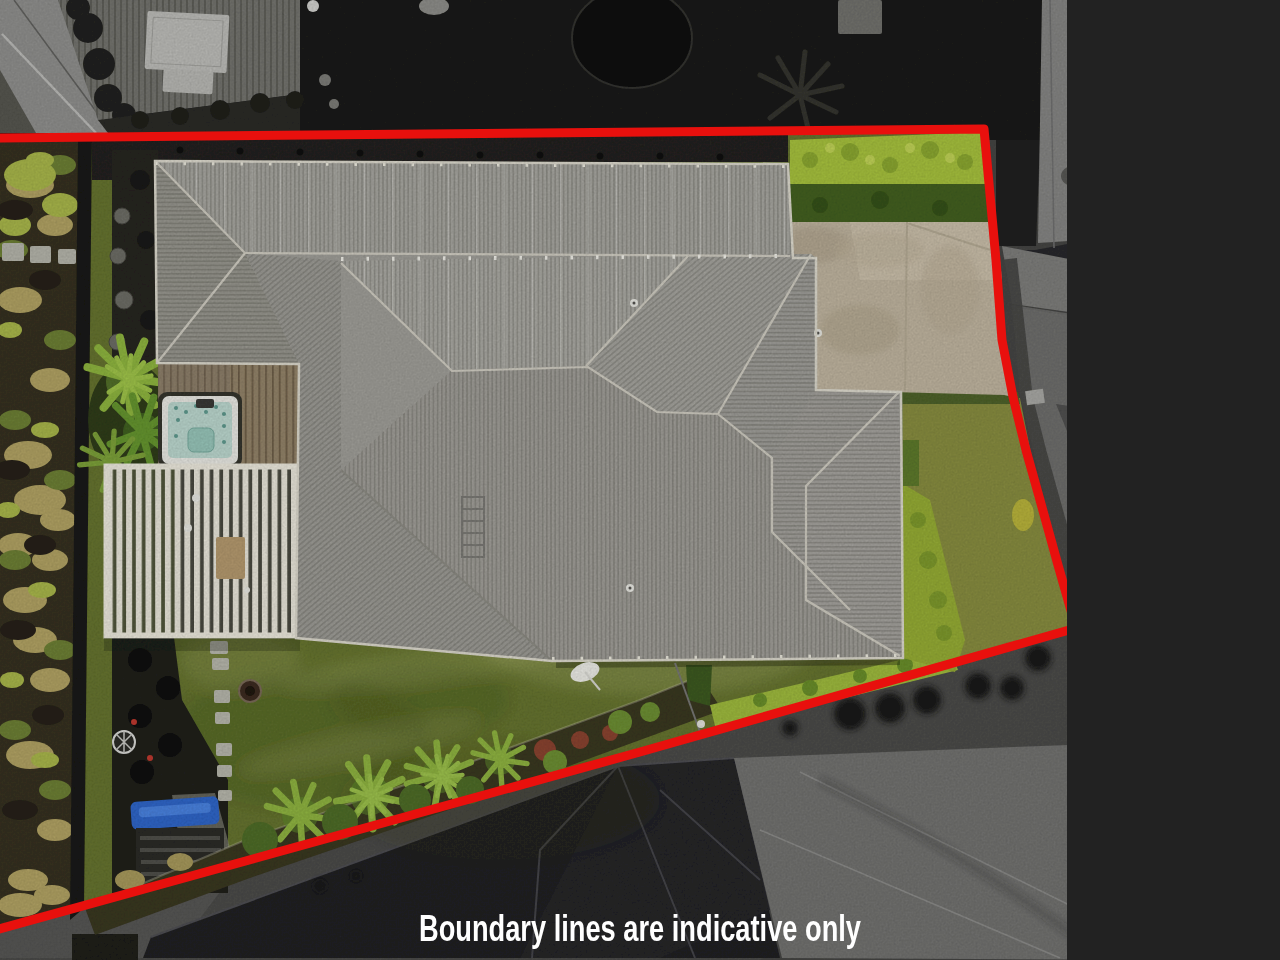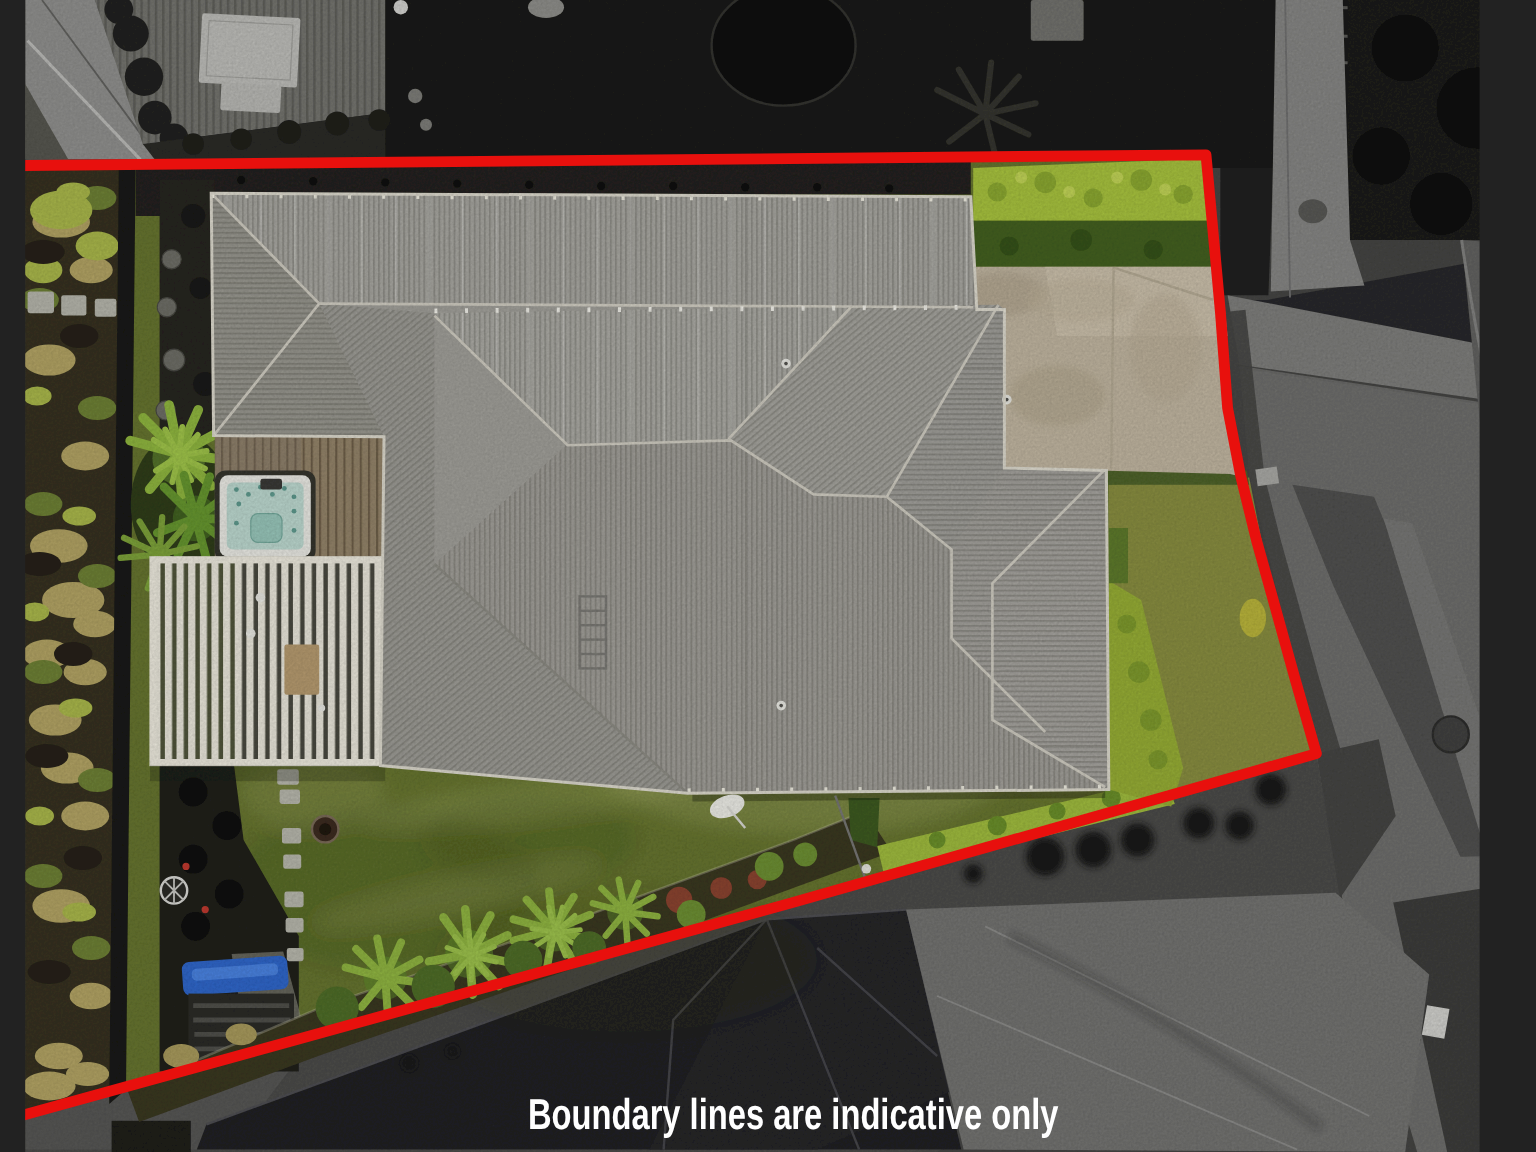--- a/index.html
+++ b/index.html
@@ -1,16 +1,16 @@
 <!DOCTYPE html>
 <html><head>
 <meta charset="utf-8">
 <style>
 html,body{margin:0;padding:0;background:#222;}
-#wrap{position:relative;width:1212px;height:960px;overflow:hidden;font-family:"Liberation Sans",sans-serif;padding-left:21px;}
+#wrap{position:relative;width:1067px;height:960px;overflow:hidden;font-family:"Liberation Sans",sans-serif;}
 svg{display:block;}
 </style>
 </head>
 <body>
 <div id="wrap">
 <svg width="1280" height="960" viewBox="0 0 1280 960">
 <defs>
 <pattern id="pv" width="4.2" height="8" patternUnits="userSpaceOnUse">
           <rect width="1.6" height="8" fill="rgba(58,58,52,0.22)"></rect>
         </pattern>

